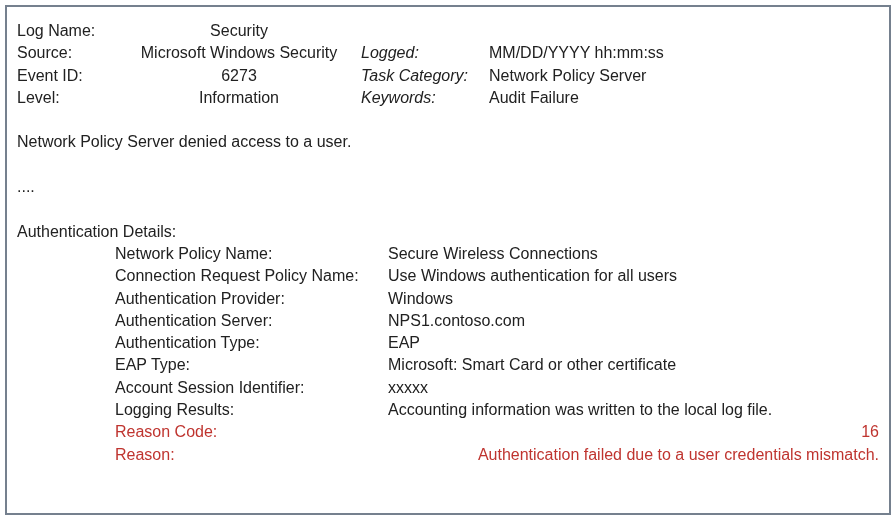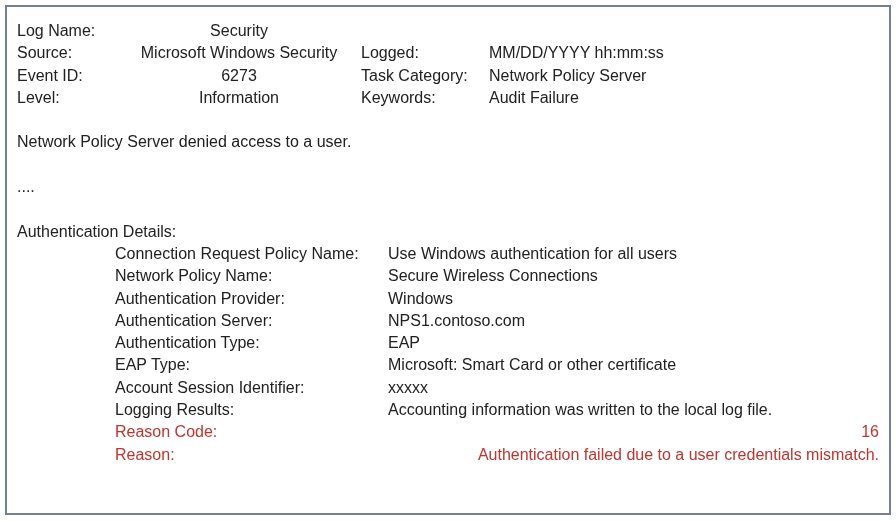--- a/index.html
+++ b/index.html
@@ -25,21 +25,21 @@
     padding: 13px 10px 0 10px;
     font-size: 16px;
     line-height: 22.3px;
     color: var(--text);
   }
   .row { display: flex; white-space: nowrap; }
   .blank { height: 22.3px; }
   
   .hl1 { width: 100px; flex: 0 0 auto; }
   .hv1 { width: 244px; flex: 0 0 auto; text-align: center; }
-  .hl2 { width: 128px; flex: 0 0 auto; }
+  .hl2 { width: 128px; flex: 0 0 auto; font-style: italic; }
   .hv2 { flex: 1 1 auto; }
   
   .drow { display: flex; padding-left: 98px; white-space: nowrap; }
   .dl { width: 273px; flex: 0 0 auto; }
   .dv { flex: 1 1 auto; }
   .drow.alert { color: var(--alert); }
   .drow.alert .dv { text-indent: 9px; text-align: right; }
   .footer-alert {
     color: var(--alert);
     margin-left: -7px;
@@ -78,26 +78,26 @@
     </div>
 
     <div class="blank"></div>
     <div class="row">Network Policy Server denied access to a user.</div>
     <div class="blank"></div>
     <div class="row">....</div>
     <div class="blank"></div>
     <div class="row">Authentication Details:</div>
 
     <div class="drow">
+      <span class="dl">Network Policy Name:</span>
+      <span class="dv">Secure Wireless Connections</span>
+    </div>
+    <div class="drow">
       <span class="dl">Connection Request Policy Name:</span>
       <span class="dv">Use Windows authentication for all users</span>
-    </div>
-    <div class="drow">
-      <span class="dl">Network Policy Name:</span>
-      <span class="dv">Secure Wireless Connections</span>
     </div>
     <div class="drow">
       <span class="dl">Authentication Provider:</span>
       <span class="dv">Windows</span>
     </div>
     <div class="drow">
       <span class="dl">Authentication Server:</span>
       <span class="dv">NPS1.contoso.com</span>
     </div>
     <div class="drow">

